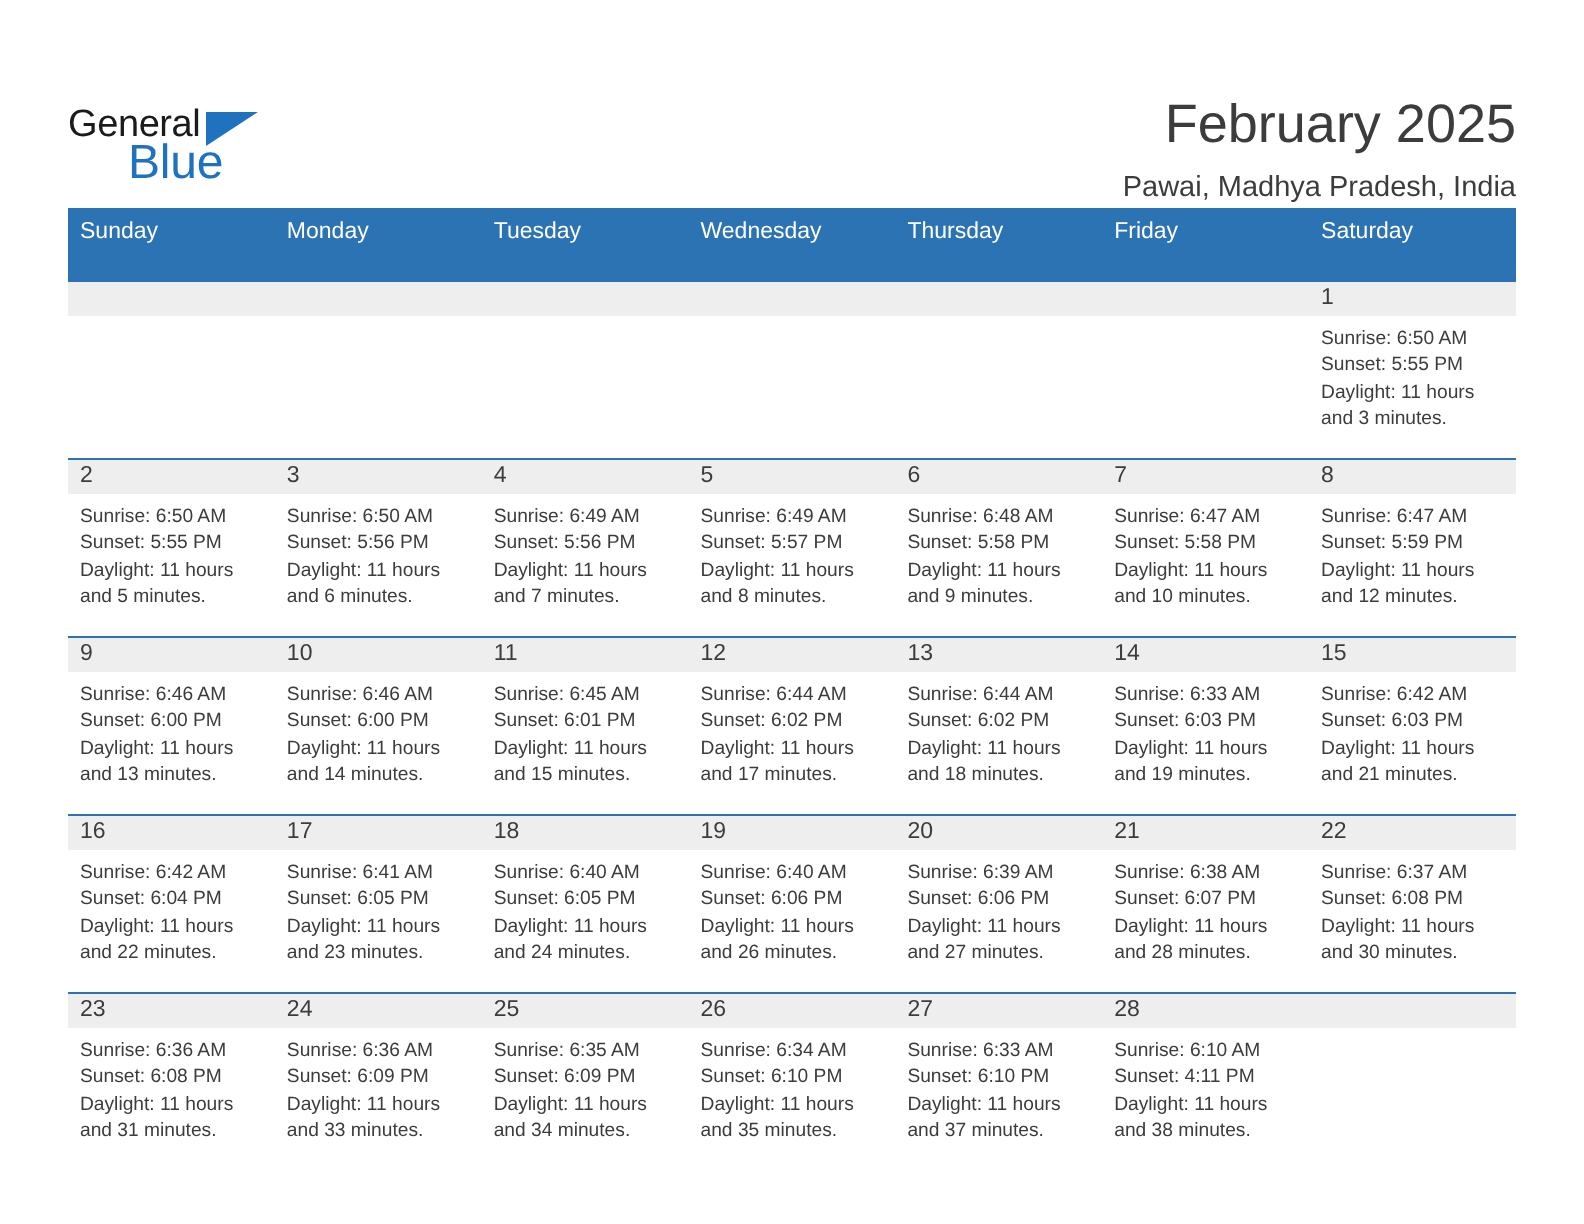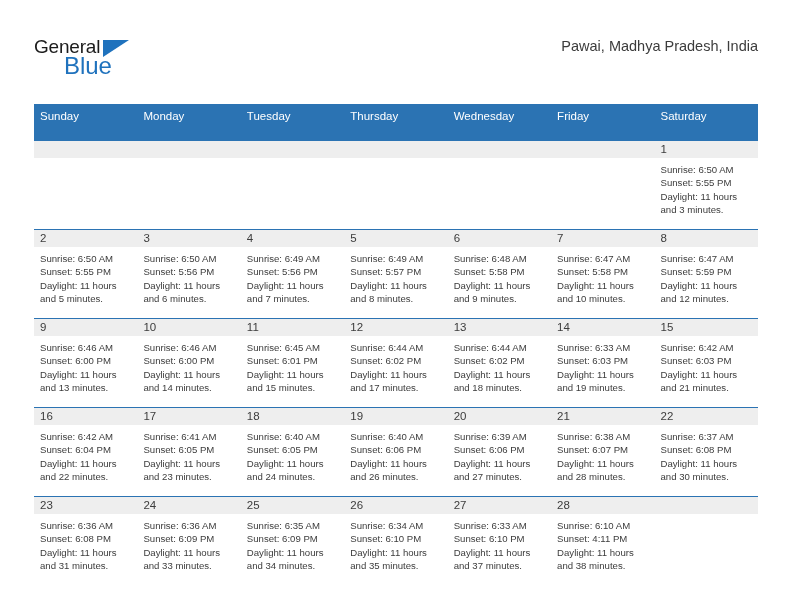--- a/index.html
+++ b/index.html
@@ -19,21 +19,21 @@
     position: relative;
     width: 792px;
     height: 612px;
     box-sizing: border-box;
   }
 
   
   .header {
     position: absolute;
     left: 0;
-    top: 0;
+    top: 16px;
     width: 792px;
     height: 104px;
   }
 
   .logo {
     position: absolute;
     left: 34px;
     top: 36px;
     width: 120px;
     height: 46px;
@@ -154,32 +154,33 @@
 
   <div class="header">
 
     <div class="logo">
       <span class="logo-general">General</span>
       <span class="logo-tri"></span>
       <span class="logo-blue">Blue</span>
     </div>
 
     <div class="title-block">
+      <div class="cal-title">February 2025</div>
       <div class="cal-subtitle">Pawai, Madhya Pradesh, India</div>
     </div>
 
   </div>
 
   <div class="calendar">
     <div class="weekday-row" id="weekday-row">
         <div class="weekday">Sunday</div>
         <div class="weekday">Monday</div>
         <div class="weekday">Tuesday</div>
+        <div class="weekday">Wednesday</div>
         <div class="weekday">Thursday</div>
-        <div class="weekday">Wednesday</div>
         <div class="weekday">Friday</div>
         <div class="weekday">Saturday</div>
       </div>
     <div id="weeks-container">
         <div class="week-row first">
           <div class="day-cell empty">
             <div class="day-num-band"></div>
           </div>
           <div class="day-cell empty">
             <div class="day-num-band"></div>

